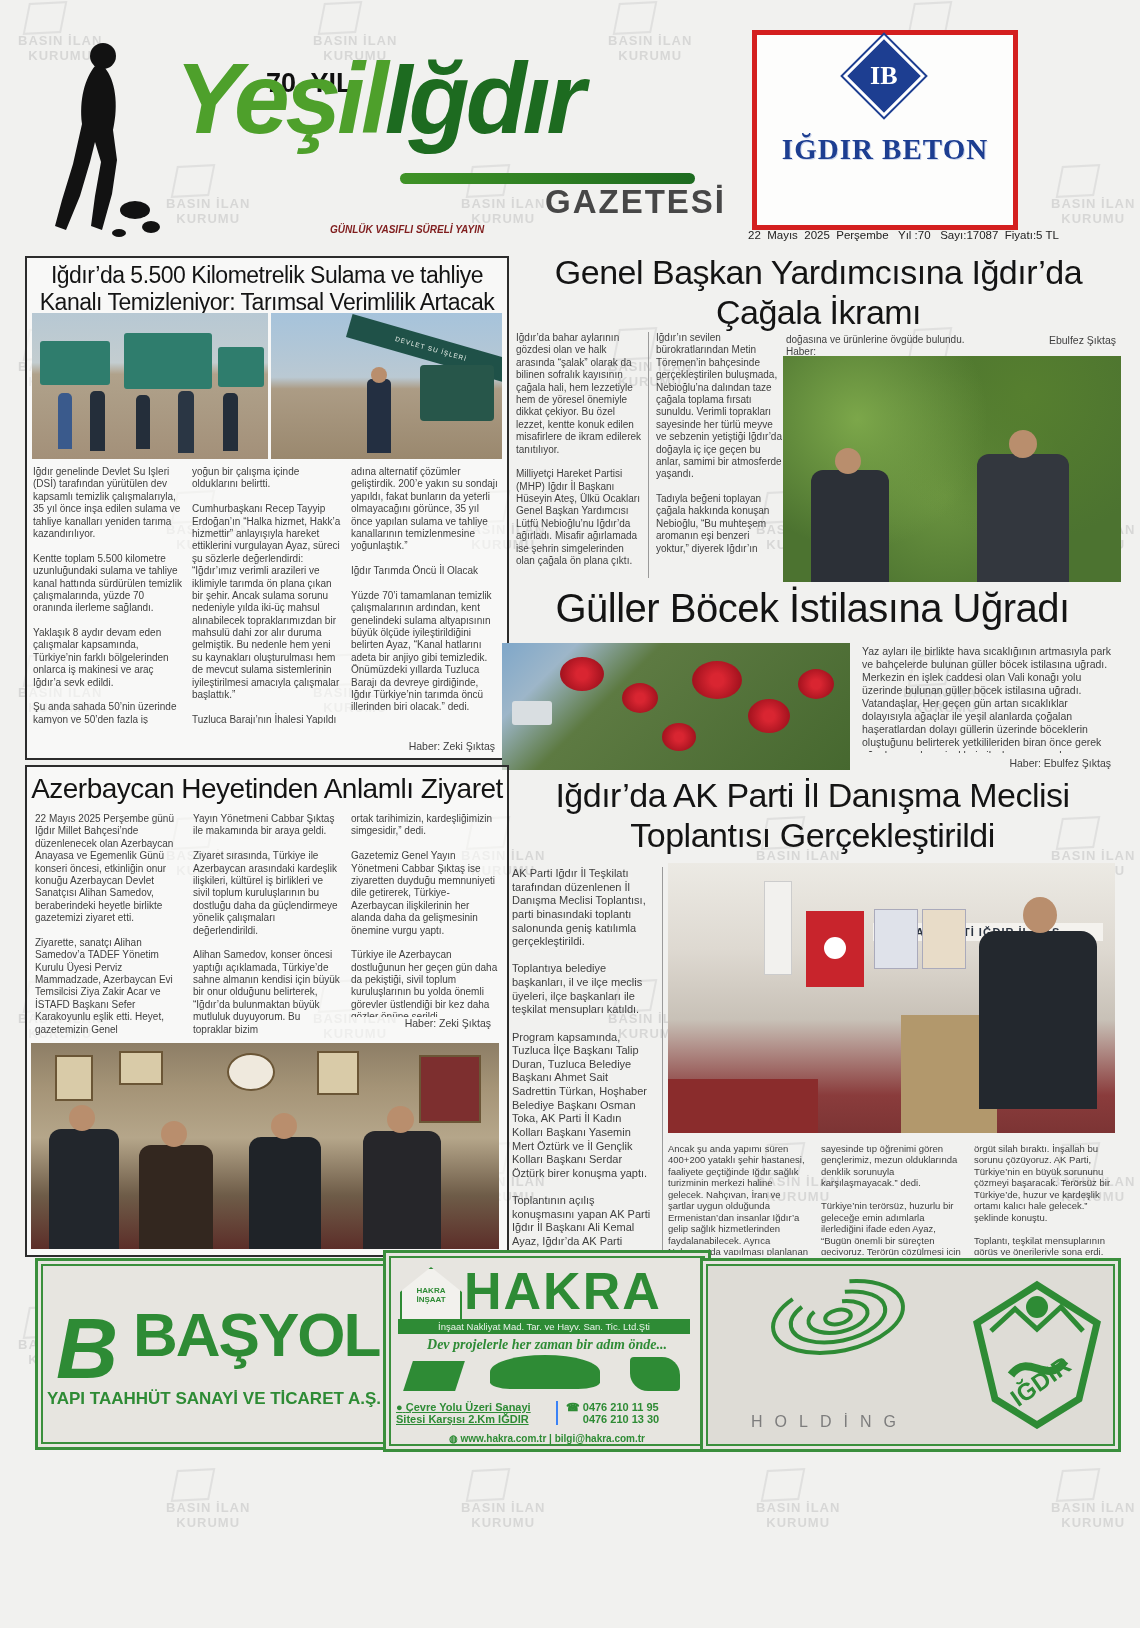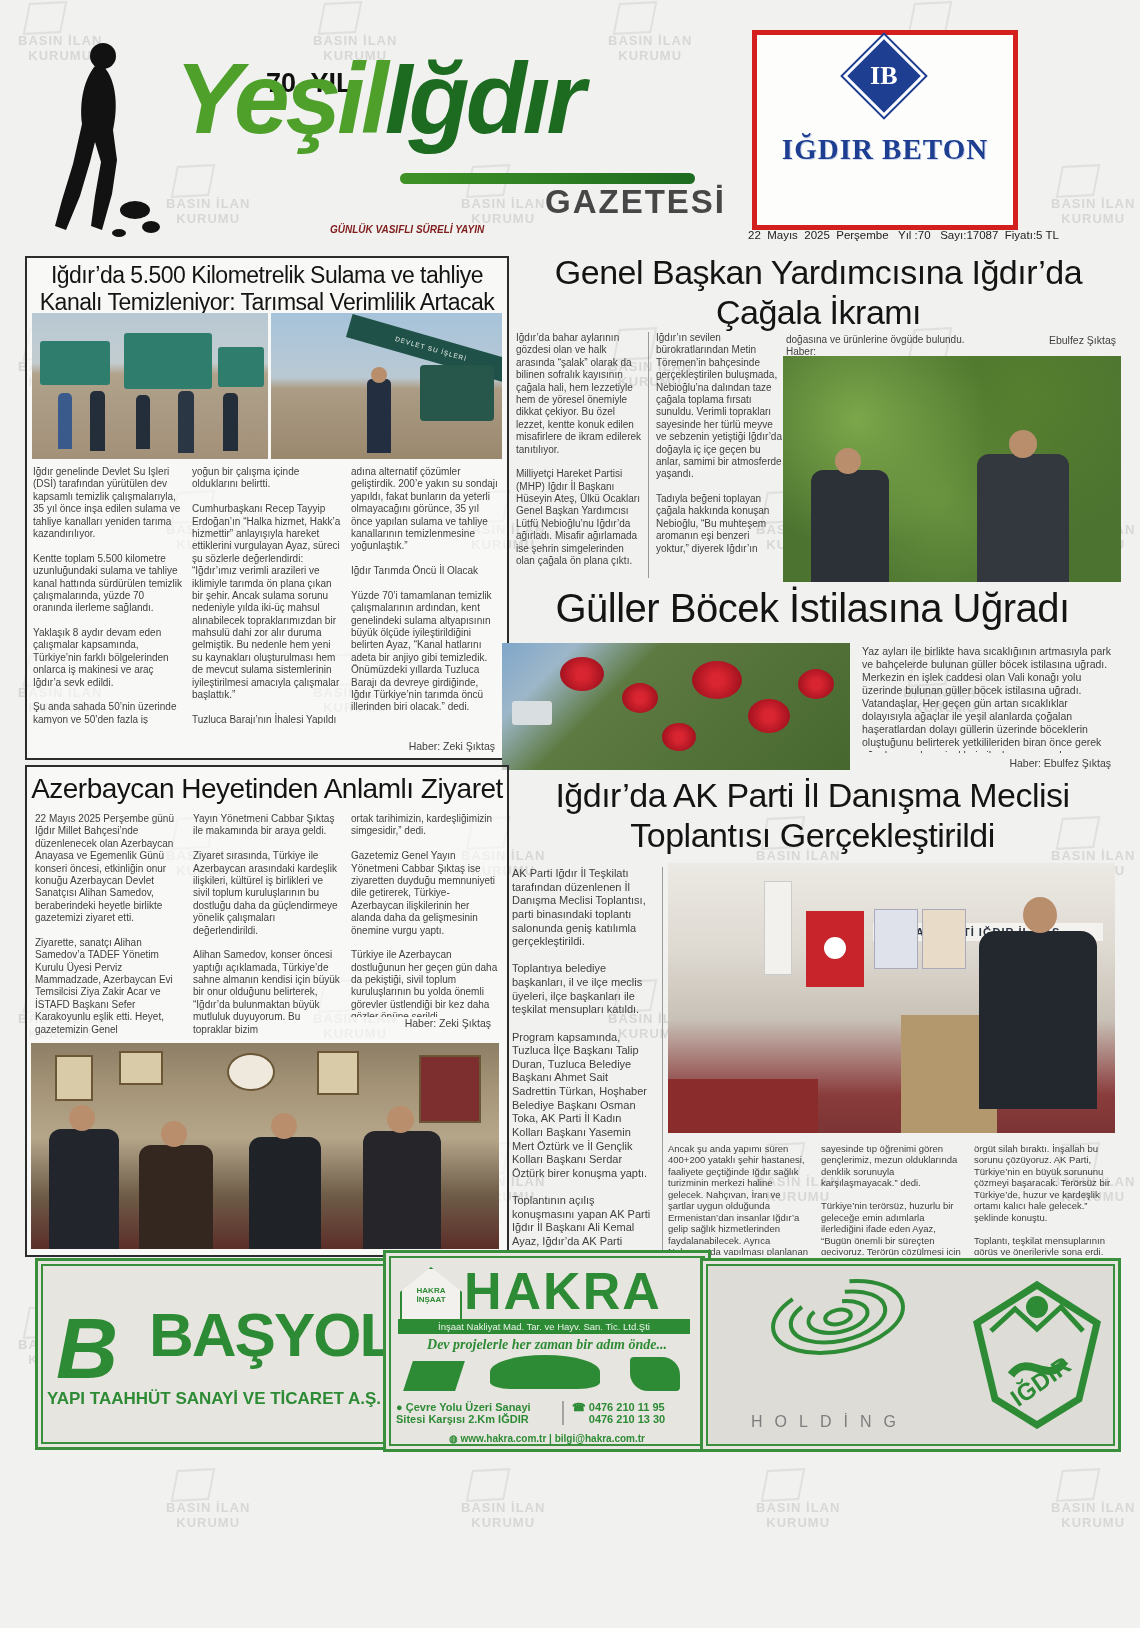--- a/index.html
+++ b/index.html
@@ -108,34 +108,34 @@
   #lectern{position:absolute;right:118px;bottom:0;width:96px;height:118px;background:#b2986c;}
   #ak-man{position:absolute;right:18px;bottom:24px;width:118px;height:178px;background:#23282e;border-radius:16px 16px 0 0;}
   #a5-cols{left:158px;top:368px;width:447px;height:112px;display:flex;gap:12px;}
   #a5-cols .bodycol{width:141px;font-size:9.5px;line-height:1.21;}
 
   
   .bottom-ad{border:3px solid #3a8f3c;box-shadow:inset 0 0 0 3px #e8e6e1, inset 0 0 0 5px #3a8f3c;
       background:#e7e5e0;}
   #basyol{left:35px;top:1258px;width:352px;height:186px;}
   #basyol-logo{left:18px;top:44px;font-size:86px;font-weight:bold;font-style:italic;color:#2e8b35;line-height:1;}
-  #basyol-name{left:111px;top:38px;font-size:62px;font-weight:bold;color:#2e8b35;letter-spacing:-2px;}
+  #basyol-name{left:95px;top:38px;font-size:62px;font-weight:bold;color:#2e8b35;letter-spacing:-2px;}
   #basyol-sub{left:0;top:128px;width:100%;text-align:center;font-size:17px;font-weight:bold;color:#2e8b35;}
   #hakra{left:383px;top:1250px;width:322px;height:196px;}
   #hakra-house{left:14px;top:14px;width:58px;height:44px;background:#f2f1ed;border:2px solid #2e8b35;
       clip-path:polygon(50% 0,100% 38%,100% 100%,0 100%,0 38%);color:#2e8b35;font-size:8px;font-weight:bold;
       text-align:center;padding-top:18px;line-height:1.1;}
   #hakra-name{left:78px;top:8px;font-size:52px;font-weight:bold;color:#2e8b35;letter-spacing:2px;}
   #hakra-bar{left:12px;top:66px;width:292px;background:#2e8b35;color:#eaf3ea;font-size:9.5px;
       text-align:center;padding:2px 0;}
   #hakra-slogan{left:0;top:84px;width:100%;text-align:center;font-size:14px;font-weight:bold;
       font-style:italic;color:#2e8b35;font-family:"Liberation Serif",serif;}
   .stone{position:absolute;background:#2e8b35;}
   #hakra-contact{left:10px;top:148px;width:300px;display:flex;font-size:11px;font-weight:bold;color:#2e8b35;}
-  #hakra-contact .cleft{width:160px;border-right:2px solid #a3a3a3;padding-right:6px;}
+  #hakra-contact .cleft{width:160px;border-right:2px solid #3b82f6;text-decoration:underline;}
   #hakra-contact .cright{padding-left:8px;white-space:pre-line;}
   #hakra-web{left:0;top:180px;width:100%;text-align:center;font-size:10px;font-weight:bold;color:#2e8b35;}
   #alagoz{left:700px;top:1258px;width:415px;height:188px;background:#dedcd6;}
   #alagoz-name{left:32px;top:98px;font-size:52px;font-weight:bold;color:#2e8b35;letter-spacing:1px;}
   #alagoz-holding{left:48px;top:152px;font-size:16px;color:#7d7d7d;letter-spacing:12px;}
   #alagoz-swirl{left:60px;top:14px;}
   #igdir-crest{left:268px;top:18px;}
 </style>
 </head>
 <body>

